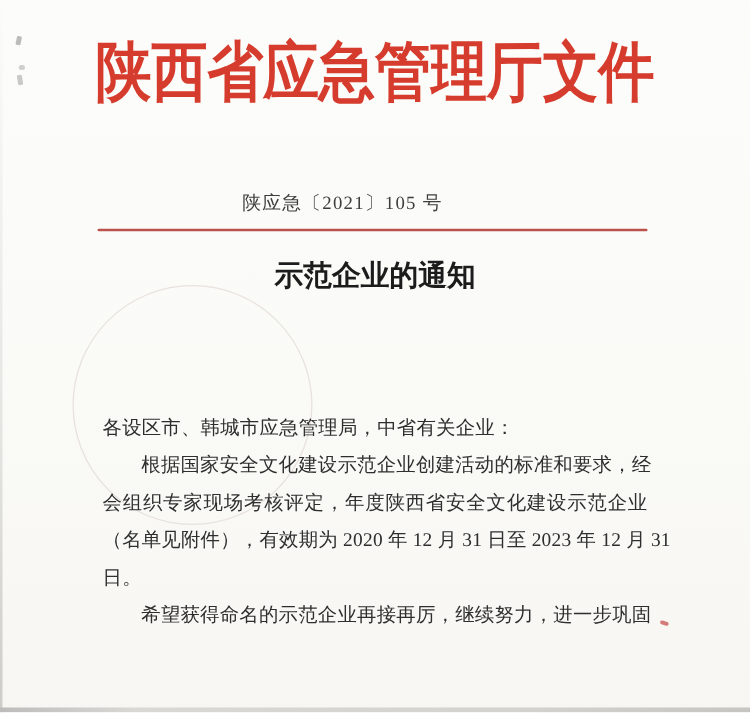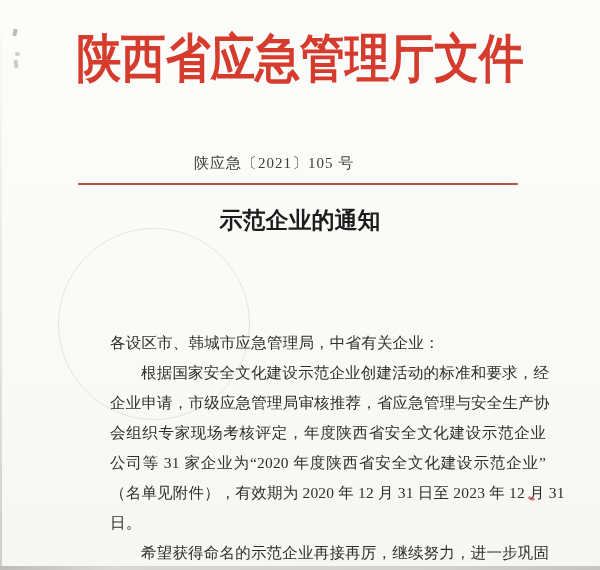--- a/index.html
+++ b/index.html
@@ -63,21 +63,20 @@
     border: 1.5px solid rgba(185, 165, 155, 0.28);
     border-radius: 50%;
     pointer-events: none;
   }
 
   
   .body-text {
     position: absolute; top: 328px; left: 82px; width: 436px;
     color: #2e2e2e;
     font-size: 15.5px;
-    margin-left: 28px;
   }
   .line {
     height: 30px;
     line-height: 30px;
     white-space: nowrap;
     letter-spacing: 0.2px;
   }
   .line.indent { text-indent: 2em; text-align: right; }
   .line.jlast { text-align: justify; text-align-last: justify; }
 
@@ -121,23 +120,21 @@
 
   <div class="seal-watermark"></div>
 
   <div class="doc-title">
     <div>示范企业的通知</div>
   </div>
 
   <div class="body-text">
     <div class="line">各设区市、韩城市应急管理局，中省有关企业：</div>
     <div class="line indent jlast">根据国家安全文化建设示范企业创建活动的标准和要求，经</div>
-    <div class="line jlast">企业申请，市级应急管理局审核推荐，省应急管理与安全生产协</div>
     <div class="line jlast">会组织专家现场考核评定，年度陕西省安全文化建设示范企业</div>
-    <div class="line jlast">公司等 31 家企业为“2020 年度陕西省安全文化建设示范企业”</div>
     <div class="line jlast">（名单见附件），有效期为 2020 年 12 月 31 日至 2023 年 12 月 31</div>
     <div class="line">日。</div>
     <div class="line indent">希望获得命名的示范企业再接再厉，继续努力，进一步巩固</div>
   </div>
 
   <div class="red-speck"></div>
 
   <div class="photo-edge-left"></div>
   <div class="photo-edge-bottom"></div>
 

